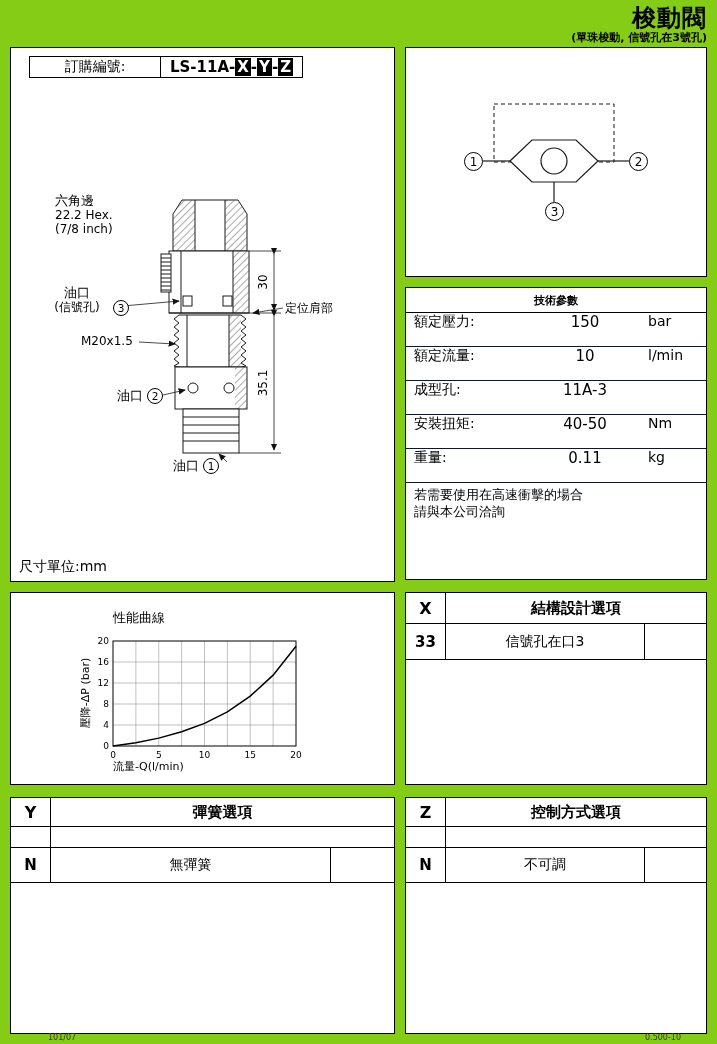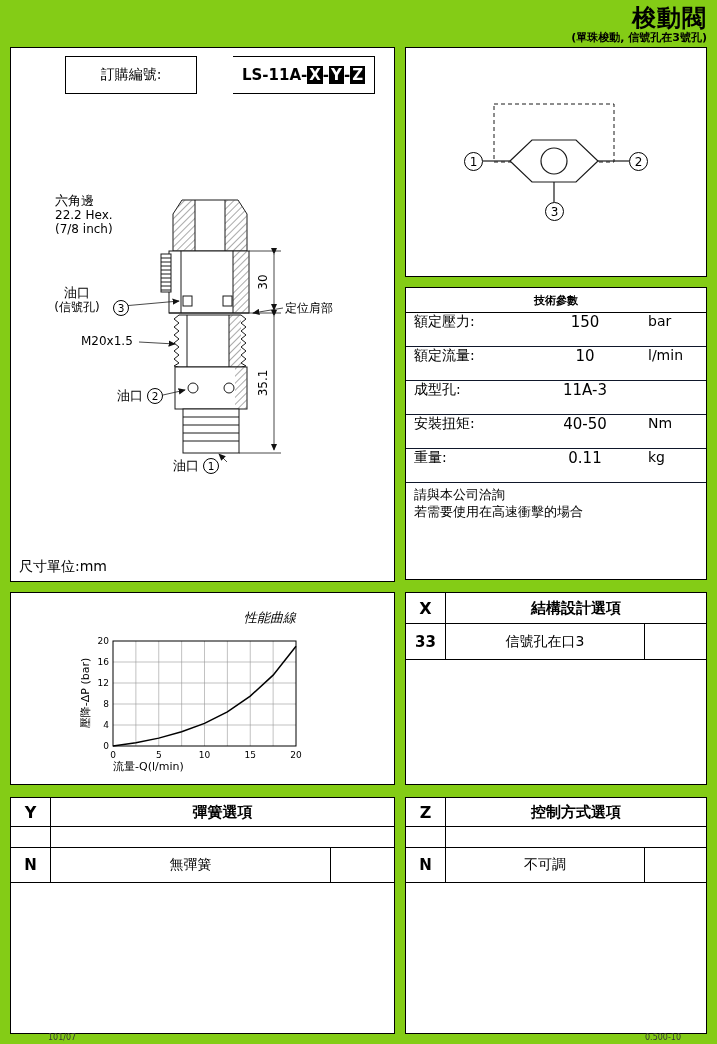--- a/index.html
+++ b/index.html
@@ -6,21 +6,21 @@
   body{font-family:"DejaVu Sans","Liberation Sans",sans-serif;color:#000;}
   .page{position:relative;width:717px;height:1044px;background:#84cc16;overflow:hidden;}
   .box{position:absolute;border:1px solid #000;background:#fff;box-sizing:border-box;}
 
   
   .doc-title{position:absolute;top:2px;right:10px;font-size:24px;font-weight:bold;letter-spacing:1px;}
   .doc-subtitle{position:absolute;top:30px;right:10px;font-size:11px;font-weight:bold;}
 
   
   .order-row{position:absolute;left:18px;top:8px;display:flex;}
-  .order-cell{border:1px solid #000;height:38px;display:flex;align-items:center;justify-content:center;font-size:14px;box-sizing:border-box;margin-left:36px;}
+  .order-cell{border:1px solid #000;height:22px;display:flex;align-items:center;justify-content:center;font-size:14px;box-sizing:border-box;}
   .order-cell.code{border-left:none;font-weight:bold;font-size:15px;}
   .order-cell.label{width:132px;}
   .order-cell.code{width:142px;}
   .inv{background:#000;color:#fff;padding:0 2px;font-weight:bold;}
 
   
   .lbl{position:absolute;font-size:13px;line-height:1.15;}
   .lbl .sub{font-size:12px;}
   .cnum{display:inline-flex;width:16px;height:16px;border:1.2px solid #000;border-radius:50%;align-items:center;justify-content:center;font-size:10.5px;background:#fff;box-sizing:border-box;vertical-align:middle;}
   .cnum-lg{position:absolute;display:flex;width:19px;height:19px;border:1.3px solid #000;border-radius:50%;align-items:center;justify-content:center;font-size:12px;background:#fff;box-sizing:border-box;}
@@ -39,21 +39,21 @@
   .opt-key{width:40px;border-right:1px solid #000;display:flex;align-items:center;justify-content:center;font-weight:bold;font-size:16px;box-sizing:border-box;}
   .opt-title{flex:1;display:flex;align-items:center;justify-content:center;font-weight:bold;font-size:15px;}
   .opt-row{display:flex;border-bottom:1px solid #000;}
   .opt-code{width:40px;border-right:1px solid #000;display:flex;align-items:center;justify-content:center;font-weight:bold;font-size:15px;box-sizing:border-box;}
   .opt-desc{flex:1;display:flex;align-items:center;justify-content:center;font-size:14px;}
   .opt-tail{width:62px;border-left:1px solid #000;box-sizing:border-box;}
   .h30{height:30px;} .h35{height:35px;} .h28{height:28px;} .h20{height:20px;} .h34{height:34px;}
 
   .unit-note{position:absolute;left:8px;top:510px;font-size:14px;}
 
-  .chart-title{position:absolute;left:102px;width:183px;top:16px;text-align:right;font-size:13px;font-style:italic;}
+  .chart-title{position:absolute;left:102px;width:183px;top:16px;text-align:left;font-size:13px;}
   .chart-xlabel{position:absolute;left:102px;width:183px;top:166px;text-align:left;font-size:11px;}
   .chart-ylabel{position:absolute;left:74px;top:100px;transform:translate(-50%,-50%) rotate(-90deg);font-size:11px;white-space:nowrap;}
 
   .footer-text{position:absolute;font-size:8px;color:#333;}
 
   svg{position:absolute;left:0;top:0;}
   svg text{font-family:"DejaVu Sans","Liberation Sans",sans-serif;}
 </style>
 </head>
 <body>
@@ -218,22 +218,22 @@
       <div class="p-value">40-50</div>
       <div class="p-unit">Nm</div>
     </div>
     <div class="p-row">
       <div class="p-label">重量:</div>
       <div class="p-value">0.11</div>
       <div class="p-unit">kg</div>
     </div>
 
     <div class="p-note">
+      <div>若需要使用在高速衝擊的場合</div>
       <div>請與本公司洽詢</div>
-      <div>若需要使用在高速衝擊的場合</div>
     </div>
   </div>
 
   <div class="box" style="left:10px;top:592px;width:385px;height:193px;">
     <div class="chart-title">性能曲線</div>
     <div class="chart-ylabel">壓降-ΔP (bar)</div>
     <div class="chart-xlabel">流量-Q(l/min)</div>
     <svg width="383" height="191" viewBox="0 0 383 191">
         <line x1="124.875" y1="48" x2="124.875" y2="153" stroke="#999" stroke-width="0.6"></line>
         <line x1="147.75" y1="48" x2="147.75" y2="153" stroke="#999" stroke-width="0.6"></line>

